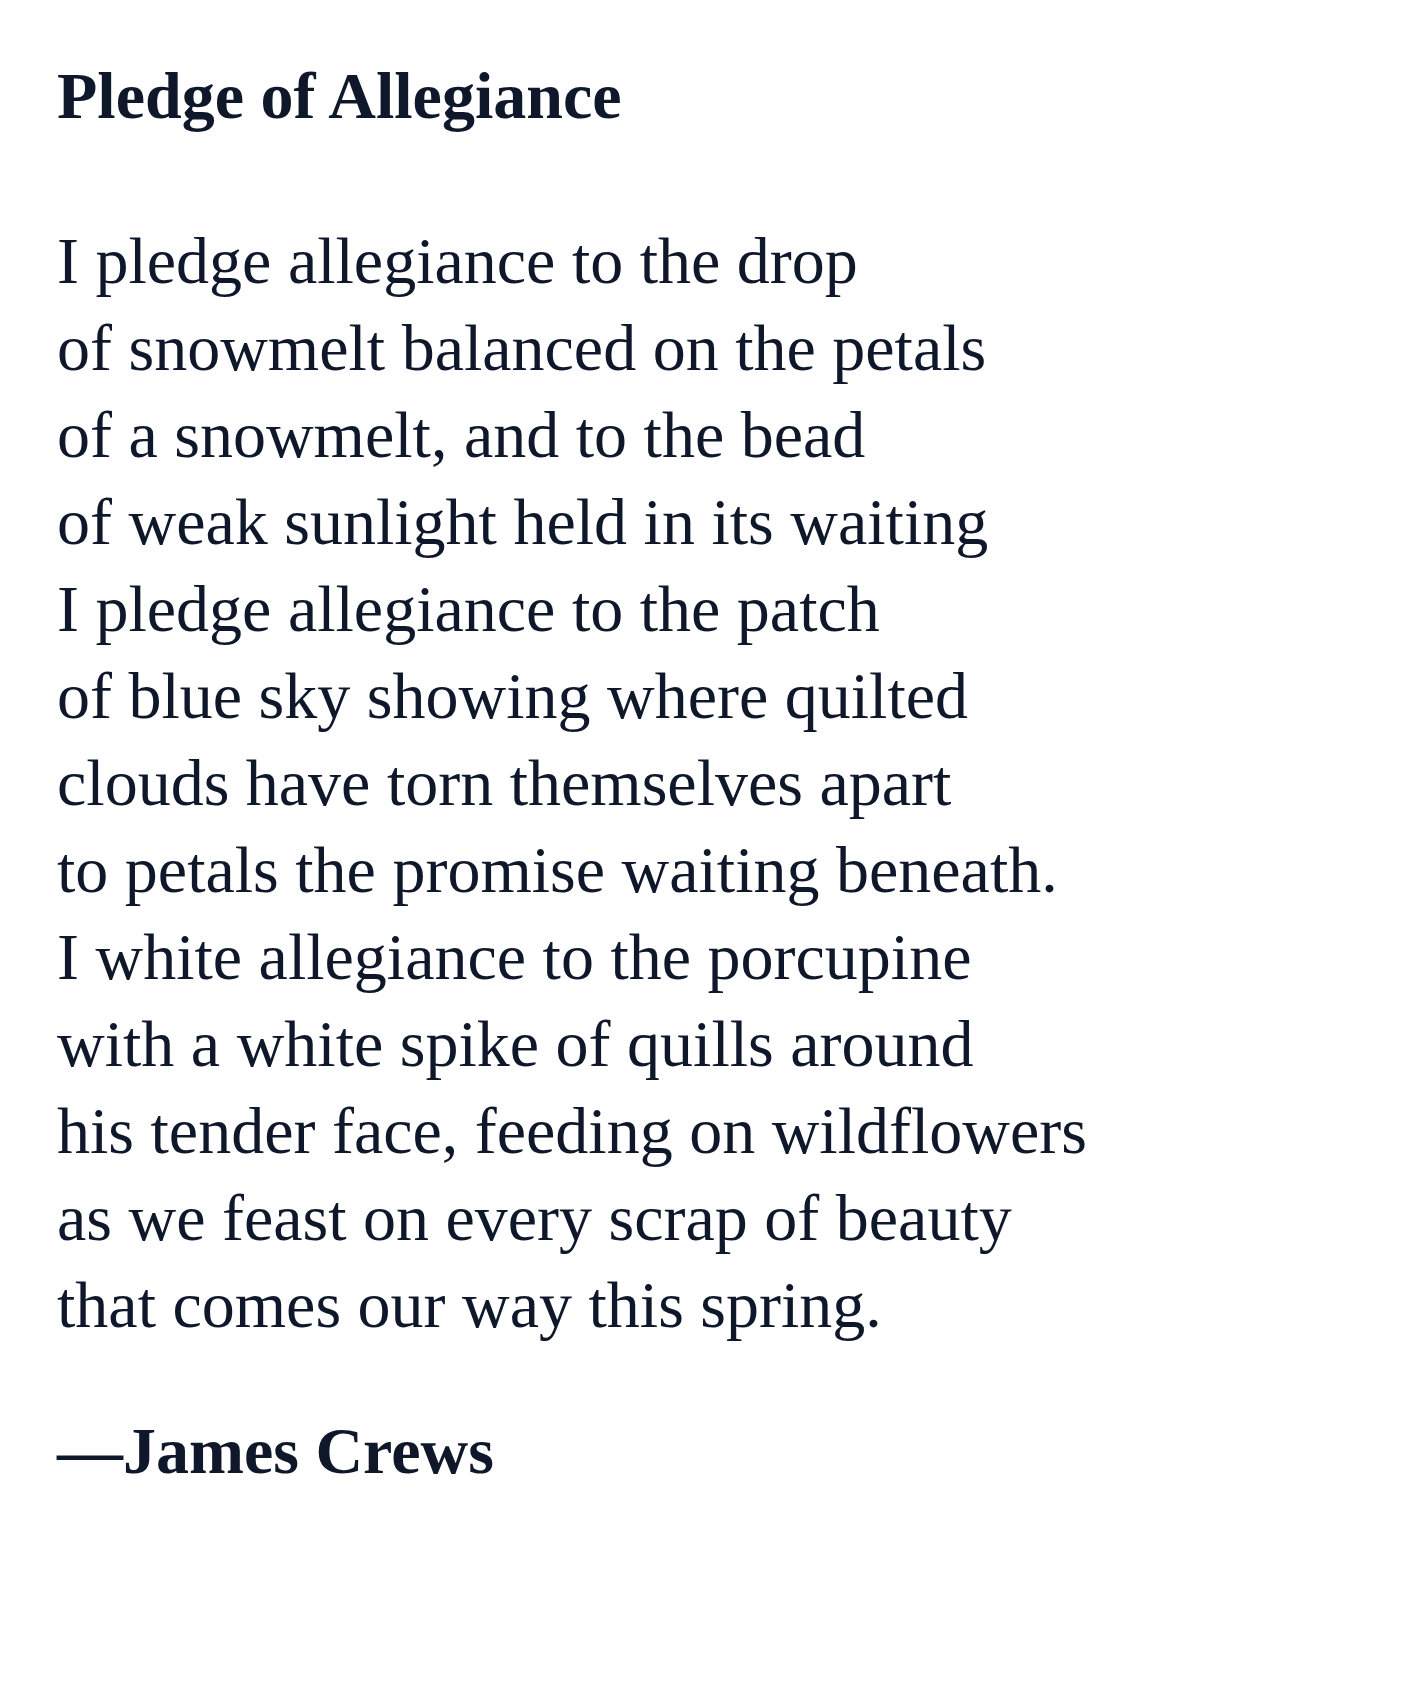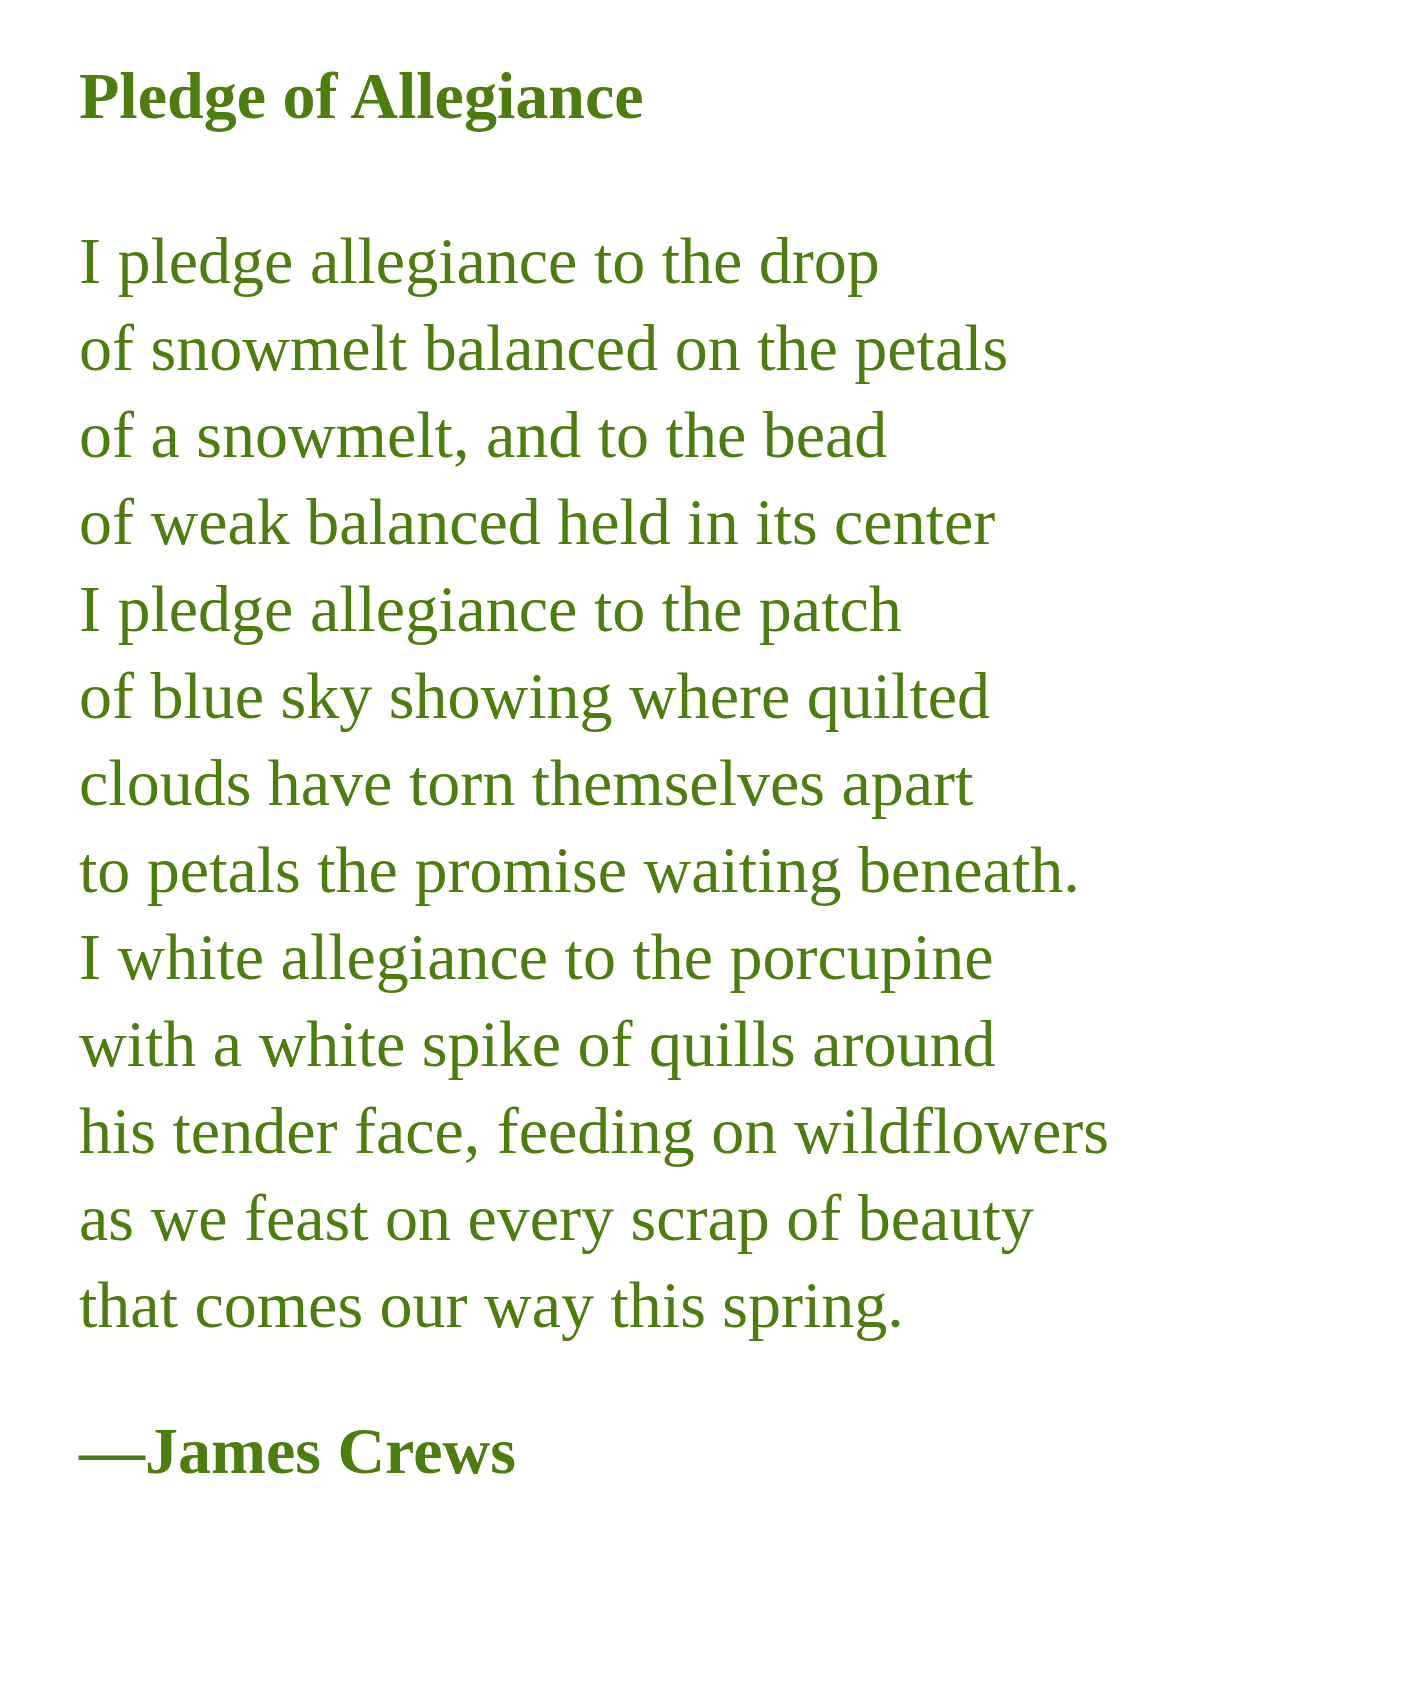--- a/index.html
+++ b/index.html
@@ -9,24 +9,24 @@
   }
   body {
     width: 1405px;
     height: 1687px;
     overflow: hidden;
   }
   .page {
     box-sizing: border-box;
     width: 1405px;
     height: 1687px;
-    padding: 52px 30px 0 79px;
+    padding: 52px 30px 0 57px;
     background: #ffffff;
     font-family: "Liberation Serif", "DejaVu Serif", serif;
-    color: #4d7c0f;
+    color: #0f172a;
     -webkit-font-smoothing: antialiased;
   }
   .poem-title {
     margin: 0;
     font-size: 66px;
     font-weight: 700;
     line-height: 87px;
     white-space: nowrap;
   }
   .poem-body {
@@ -50,21 +50,21 @@
 <body>
 
 <div class="page">
 
   <h1 class="poem-title">Pledge of Allegiance</h1>
 
   <div class="poem-body">
     <div class="poem-line">I pledge allegiance to the drop</div>
     <div class="poem-line">of snowmelt balanced on the petals</div>
     <div class="poem-line">of a snowmelt, and to the bead</div>
-    <div class="poem-line">of weak balanced held in its center</div>
+    <div class="poem-line">of weak sunlight held in its waiting</div>
     <div class="poem-line">I pledge allegiance to the patch</div>
     <div class="poem-line">of blue sky showing where quilted</div>
     <div class="poem-line">clouds have torn themselves apart</div>
     <div class="poem-line">to petals the promise waiting beneath.</div>
     <div class="poem-line">I white allegiance to the porcupine</div>
     <div class="poem-line">with a white spike of quills around</div>
     <div class="poem-line">his tender face, feeding on wildflowers</div>
     <div class="poem-line">as we feast on every scrap of beauty</div>
     <div class="poem-line">that comes our way this spring.</div>
   </div>

